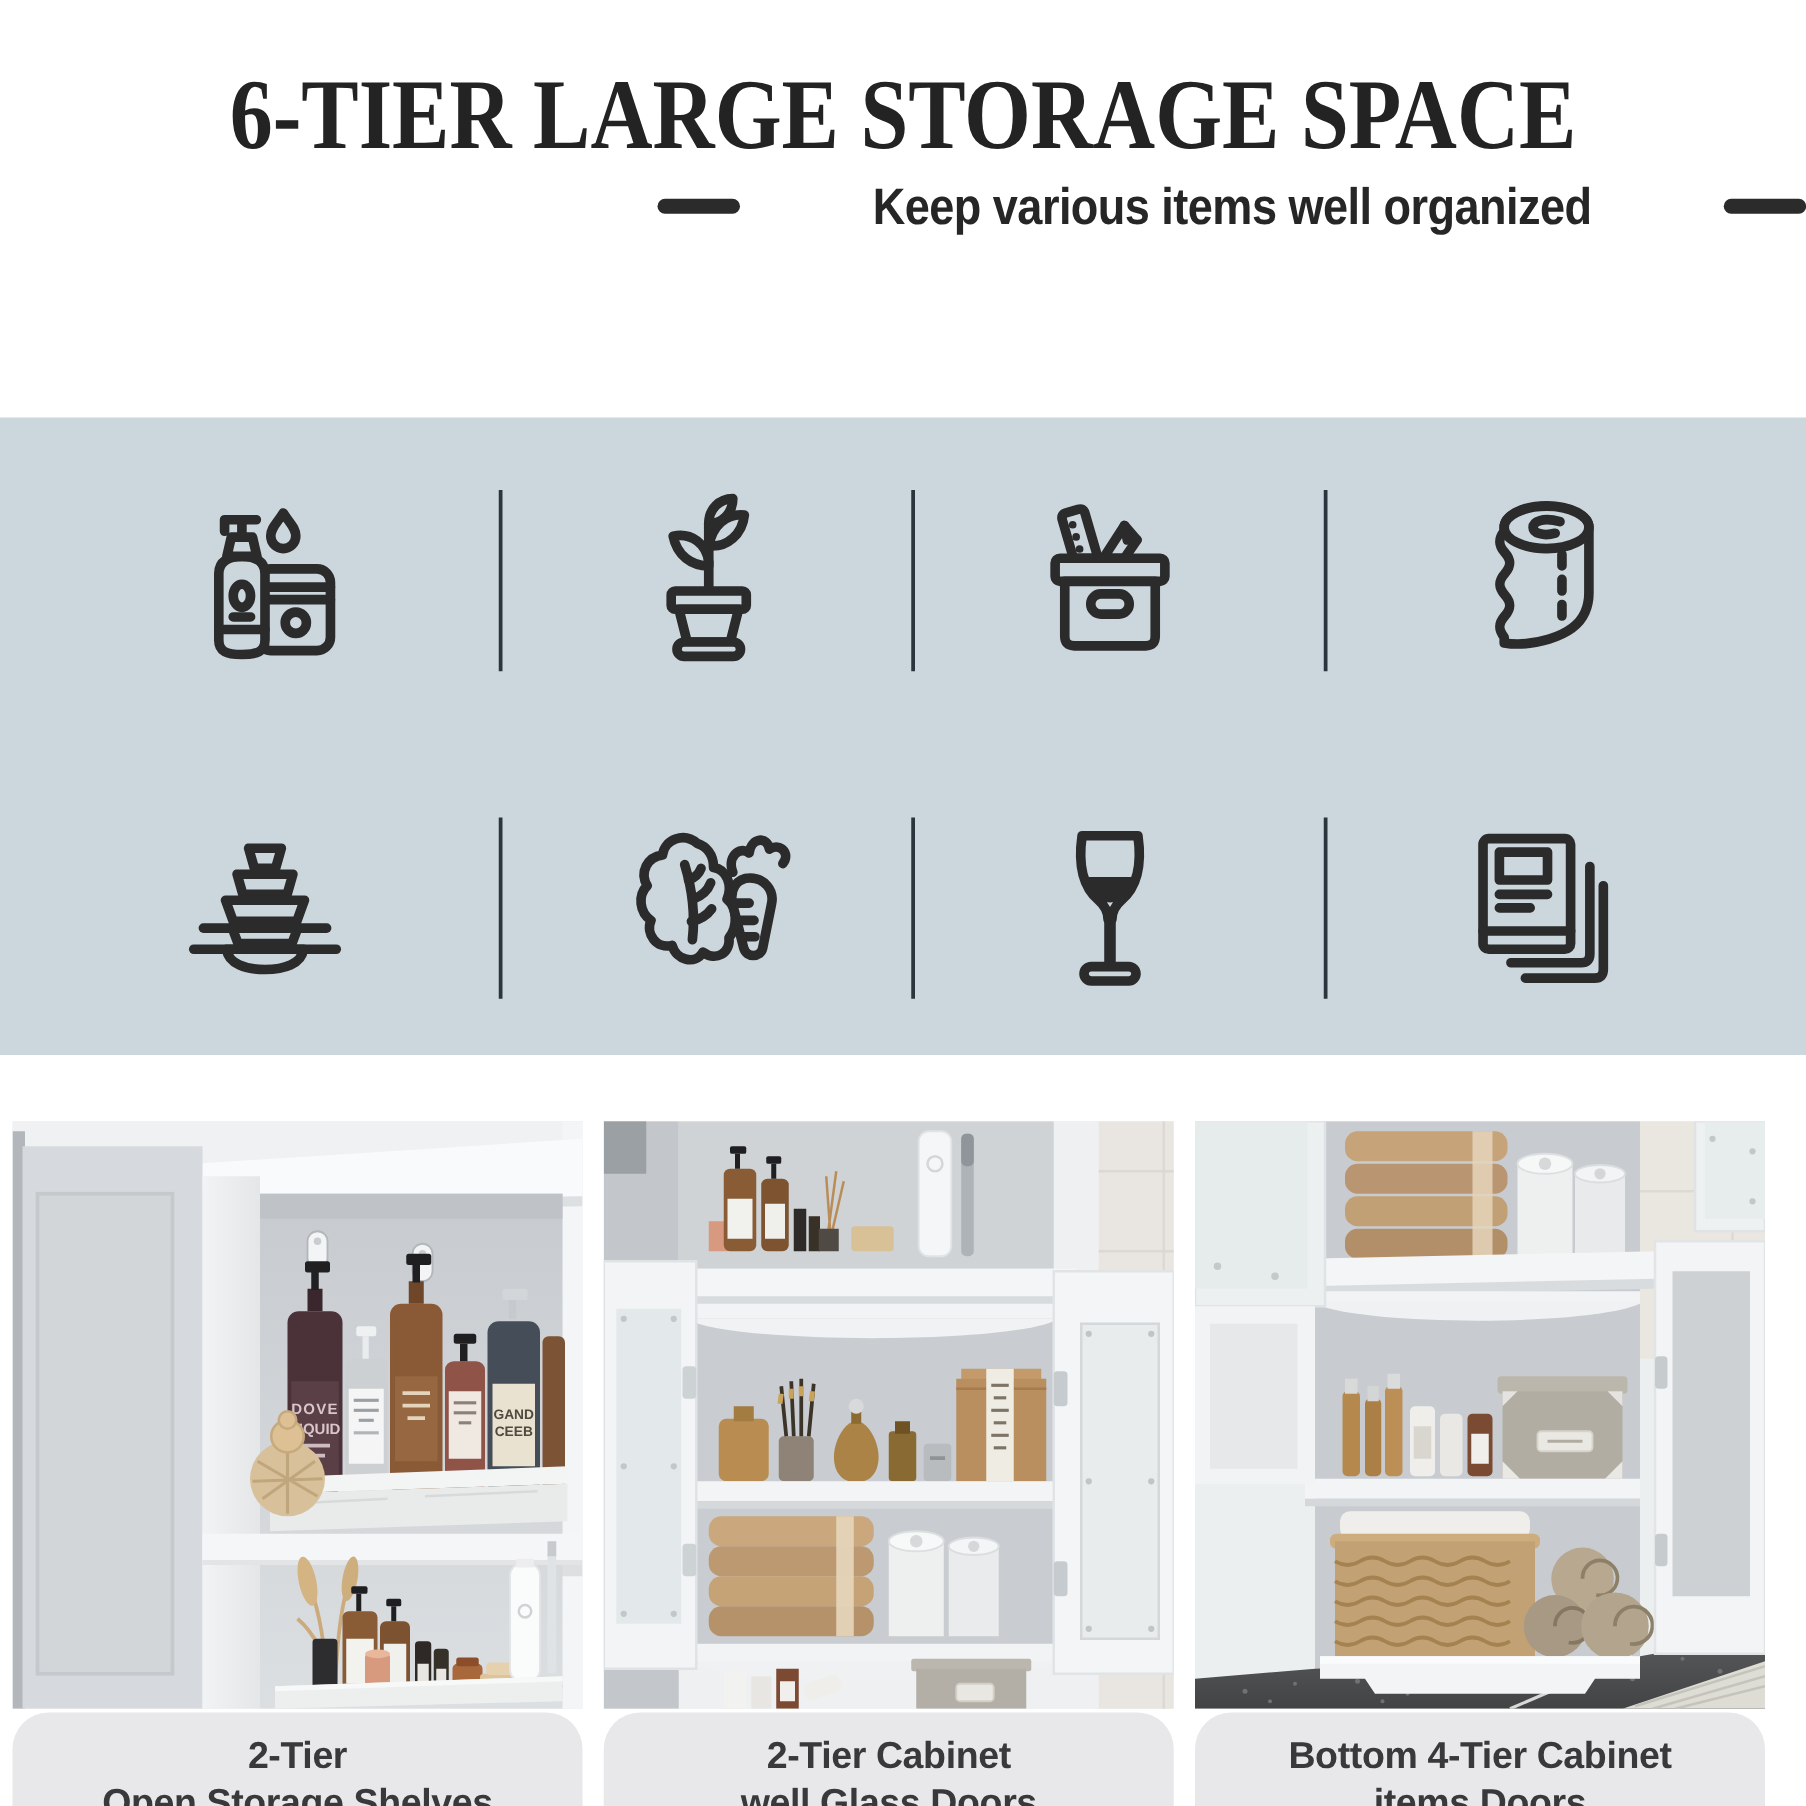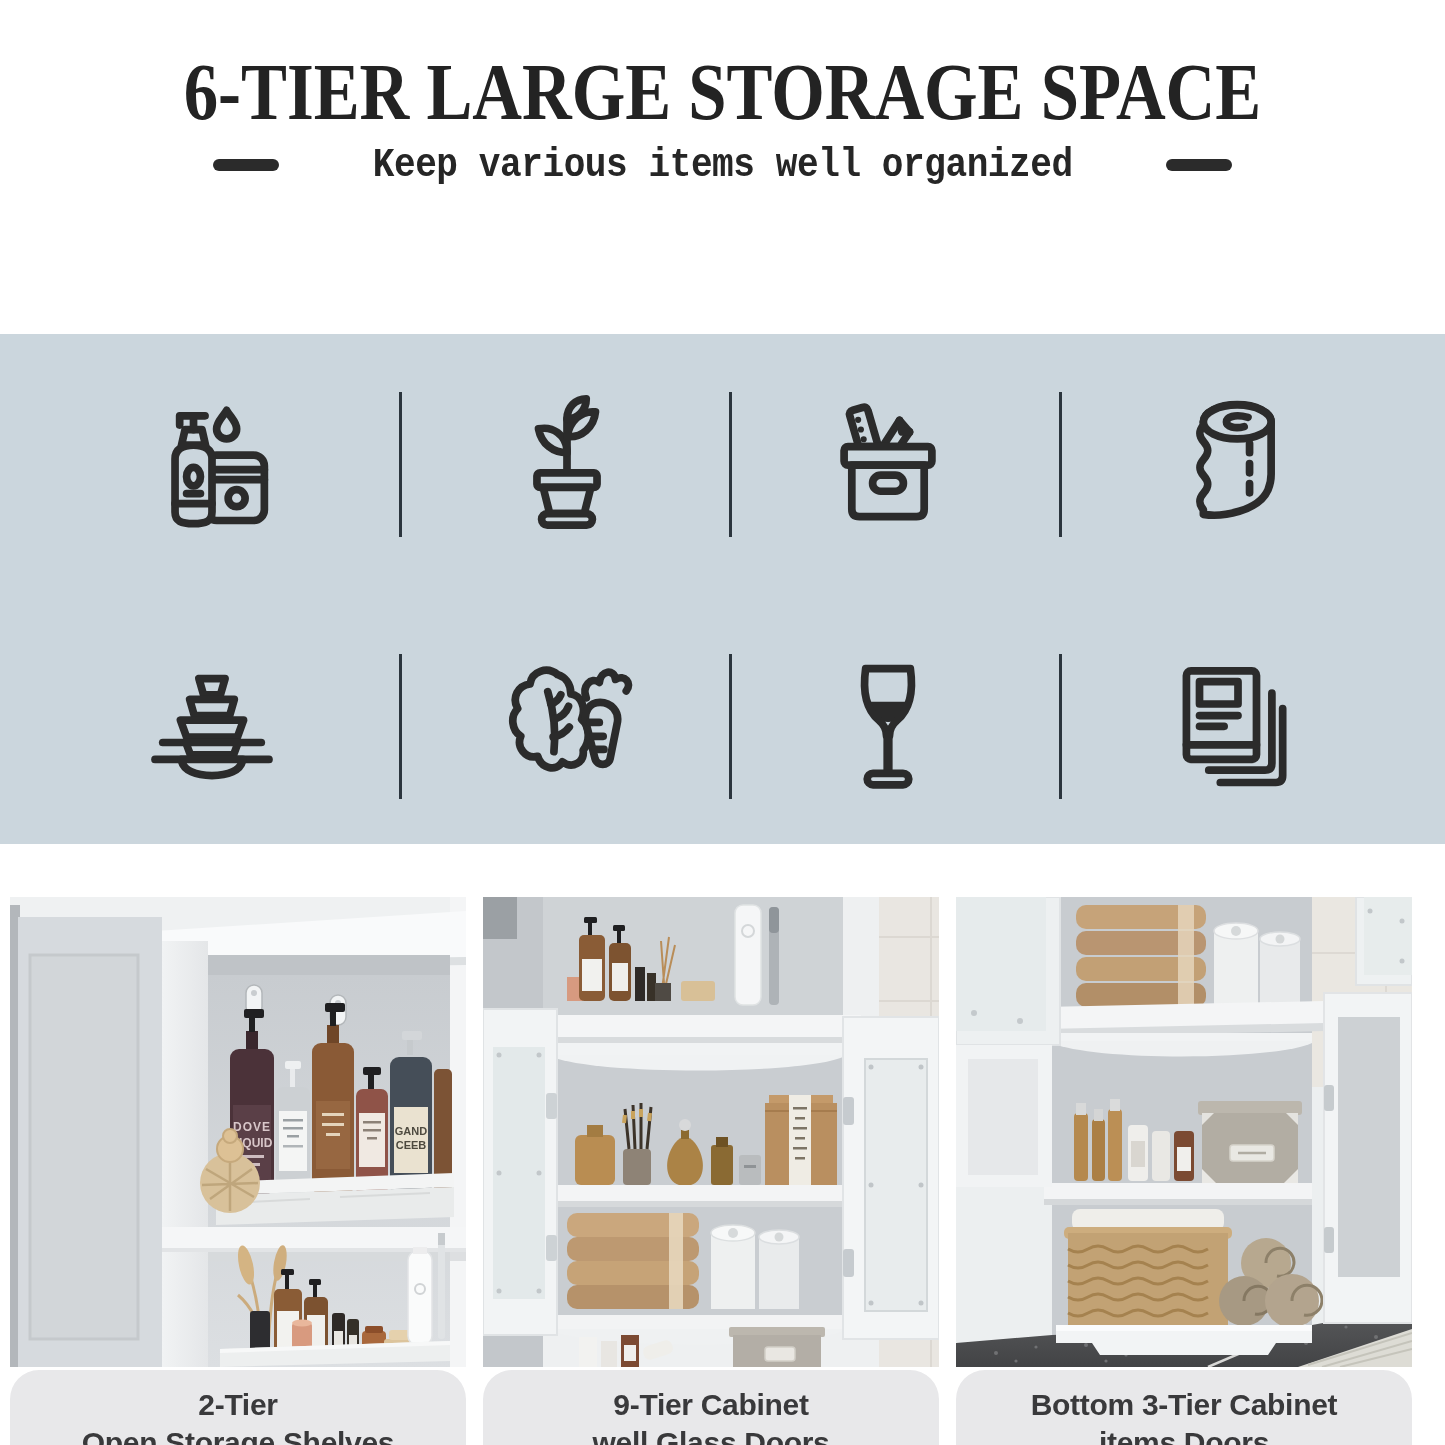--- a/index.html
+++ b/index.html
@@ -7,21 +7,21 @@
     width:1445px;height:1445px;background:#ffffff;overflow:hidden;
     font-family:"Liberation Sans", sans-serif;position:relative;
   }
   
   .header{height:334px;text-align:center;}
   .title{
     display:inline-block;margin-top:50px;white-space:nowrap;
     font-family:"Liberation Serif", serif;font-weight:700;font-size:80px;line-height:84px;
     color:#232323;transform:scaleX(.86);transform-origin:50% 50%;
   }
-  .subtitle-row{display:flex;align-items:center;justify-content:center;gap:46px;margin-top:8px;font-family:Liberation Mono, monospace;}
+  .subtitle-row{display:flex;align-items:center;justify-content:flex-end;gap:67px;margin-top:8px;}
   .dash{width:66px;height:12px;border-radius:6.5px;background:#2b2b2b;}
   .subtitle{
     display:inline-block;white-space:nowrap;font-weight:700;font-size:41px;line-height:46px;
     color:#262626;transform:scaleX(.88);letter-spacing:-.5px;
   }
   
   .features{position:relative;height:510px;background:#cbd6dd;}
   .feat-icon{position:absolute;transform:translate(-50%,-50%);}
   .feat-icon svg{width:154px;height:154px;display:block;}
   .divider{position:absolute;width:2.5px;background:#2b353d;}
@@ -388,21 +388,21 @@
           <circle cx="438" cy="170" r="2.5" fill="#c0c5c8"></circle>
         <circle cx="388" cy="288" r="2.5" fill="#c0c5c8"></circle>
           <circle cx="438" cy="288" r="2.5" fill="#c0c5c8"></circle>
         <circle cx="388" cy="406" r="2.5" fill="#c0c5c8"></circle>
           <circle cx="438" cy="406" r="2.5" fill="#c0c5c8"></circle>
         <rect x="360" y="200" width="11" height="28" rx="3" fill="#c6cbcf"></rect>
         <rect x="360" y="352" width="11" height="28" rx="3" fill="#c6cbcf"></rect>
       </g>
     </svg>
     <figcaption class="caption">
-      <div>9-Tier Cabinet</div>
+      <div>2-Tier Cabinet</div>
       <div>well Glass Doors</div>
     </figcaption>
   </figure>
 
   <figure class="card" style="margin:0">
     <svg class="photo" viewBox="0 0 456 470" aria-label="Bottom two-tier cabinet with doors open showing gold cosmetic bottles, a gray fabric box, a wicker basket and rolled towels above a dark stone floor">
       <defs>
         <linearGradient id="p3f" x1="0" y1="0" x2="0" y2="1">
           <stop offset="0" stop-color="#5a5b5d"></stop>
             <stop offset="1" stop-color="#424345"></stop>
@@ -509,18 +509,18 @@
       <g>
         <rect x="0" y="0" width="104" height="148" fill="#edf0f1" stroke="#e0e3e5" stroke-width="2"></rect>
         <rect x="0" y="0" width="90" height="134" fill="#e6ebec"></rect>
         <circle cx="18" cy="116" r="3" fill="#c4c9cc"></circle>
           <circle cx="64" cy="124" r="3" fill="#c4c9cc"></circle>
         <rect x="0" y="148" width="96" height="142" fill="#f1f3f4"></rect>
         <rect x="12" y="162" width="70" height="116" fill="#e6e8ea"></rect>
       </g>
     </svg>
     <figcaption class="caption">
-      <div>Bottom 3-Tier Cabinet</div>
+      <div>Bottom 4-Tier Cabinet</div>
       <div>items Doors</div>
     </figcaption>
   </figure>
 
 </div>
 
 </body></html>

